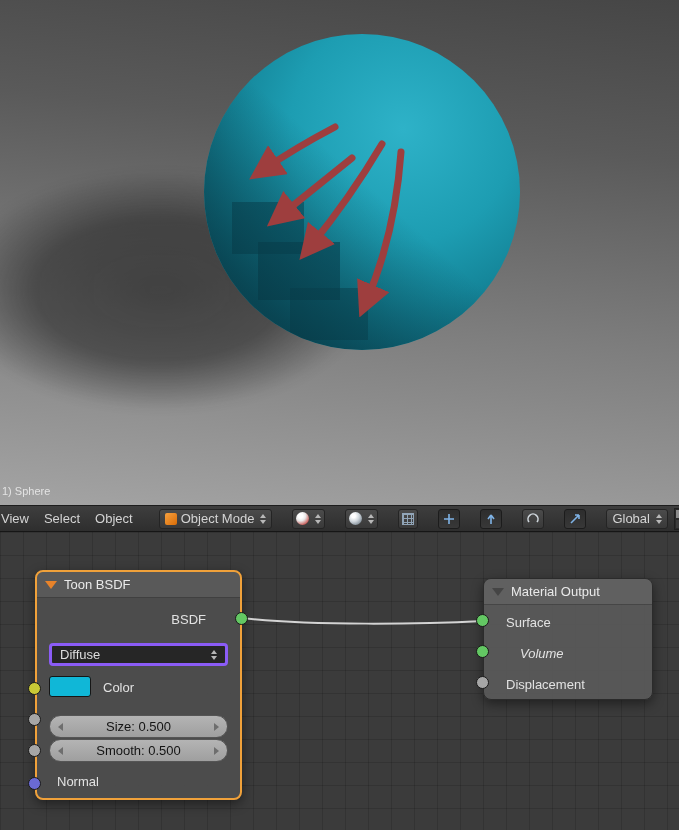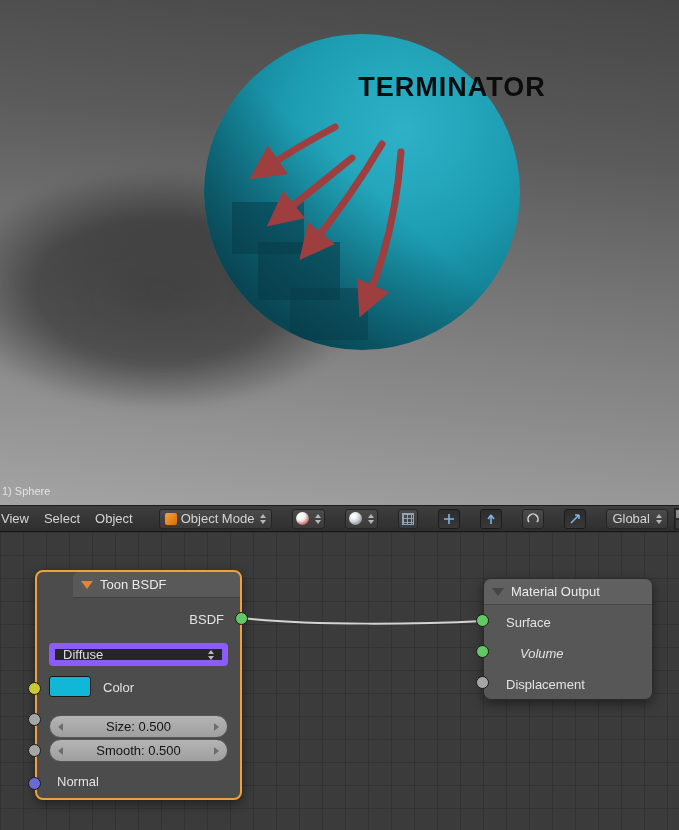--- a/index.html
+++ b/index.html
@@ -51,28 +51,28 @@
   .lcell.active { background:#8b8b8b; }
   .hspace { width:4px; }
   .mini-svg { display:block; }
 
   
   .neditor { position:absolute; left:0; top:532px; width:679px; height:298px; background-color:#3b3b3b;
     background-image:linear-gradient(rgba(0,0,0,.13) 1px, transparent 1px),linear-gradient(90deg, rgba(0,0,0,.13) 1px, transparent 1px);
     background-size:23px 23px; overflow:hidden; }
   .wire-svg { position:absolute; inset:0; width:679px; height:298px; }
   .node { position:absolute; border-radius:8px; box-shadow:0 4px 12px rgba(0,0,0,.45); }
-  .node-toon { left:35px; top:38px; width:207px; height:230px; background:rgba(77,77,77,.96); border:2px solid #f0a13a;padding-left:36px; }
+  .node-toon { left:35px; top:38px; width:207px; height:230px; background:rgba(77,77,77,.96); border:2px solid #f0a13a; }
   .node-out  { left:483px; top:46px; width:170px; height:122px; background:rgba(88,88,88,.97); border:1px solid #2b2b2b; }
   .node-head { height:26px; display:flex; align-items:center; gap:7px; padding:0 8px; font-size:13px; color:#eaeaea;
     background:rgba(120,120,120,.30); border-bottom:1px solid rgba(0,0,0,.28); border-radius:6px 6px 0 0; }
   .tri-collapse { width:0; height:0; border-left:6px solid transparent; border-right:6px solid transparent; border-top:8px solid #e8832a; }
   .tri-collapse.dark { border-top-color:#454545; }
   .nrow-label { position:absolute; font-size:13px; color:#e2e2e2; }
-  .ndrop { position:absolute; left:12px; right:12px; top:71px; height:23px; background:#262626; border:6px solid #8b5cf6;
+  .ndrop { position:absolute; left:12px; right:12px; top:71px; height:23px; background:#262626; border:3px solid #8b5cf6;
     border-radius:4px; display:flex; align-items:center; padding:0 8px; font-size:13px; color:#dedede; }
   .ndrop .updown { position:absolute; right:8px; }
   .swatch { position:absolute; left:12px; top:104px; width:42px; height:21px; border-radius:3px; border:1px solid #161616; background:#10b7d7; }
   .nslider { position:absolute; left:12px; right:12px; height:23px; background:linear-gradient(#b4b4b4,#9f9f9f);
     border:1px solid #555; border-radius:12px; display:flex; align-items:center; justify-content:center;
     font-size:13px; color:#141414; position:absolute; }
   .nslider .sa-l { position:absolute; left:8px; width:0; height:0; border-top:4px solid transparent; border-bottom:4px solid transparent; border-right:5px solid #6e6e6e; }
   .nslider .sa-r { position:absolute; right:8px; width:0; height:0; border-top:4px solid transparent; border-bottom:4px solid transparent; border-left:5px solid #6e6e6e; }
   .socket { position:absolute; width:13px; height:13px; border-radius:50%; border:1.5px solid #191919; z-index:5; }
   .sock-green { background:#63c763; }
@@ -88,21 +88,20 @@
   <div class="viewport">
     <div class="floor-shadow"></div>
 
     <div class="sphere">
       <div class="band b1"></div>
       <div class="band b2"></div>
       <div class="band b3"></div>
     </div>
 
     <div class="annotation">
-      <div>TERMINATOR</div>
     </div>
 
     <svg class="arrows-svg" viewBox="0 0 679 505">
       <defs>
         <marker id="ah" markerWidth="5" markerHeight="5" refX="2.6" refY="2.5" orient="auto">
           <path d="M0,0 L5,2.5 L0,5 Z" fill="#9e3e3e"></path>
         </marker>
       </defs>
       <path d="M335 127 Q295 148 263 170" fill="none" stroke="#9e3e3e" stroke-width="7" stroke-linecap="round" marker-end="url(#ah)"></path>
       <path d="M352 158 Q315 188 280 216" fill="none" stroke="#9e3e3e" stroke-width="7" stroke-linecap="round" marker-end="url(#ah)"></path>
@@ -225,21 +224,21 @@
 
     <svg class="wire-svg" viewBox="0 0 679 298">
       <path d="M242 86 C 310 94, 425 92, 483 89" fill="none" stroke="#d4d4d4" stroke-width="2"></path>
     </svg>
 
     <div class="node node-toon">
       <div class="node-head">
         <span class="tri-collapse"></span>
         <span>Toon BSDF</span>
       </div>
-      <div class="nrow-label" style="top:40px; right:16px;">BSDF</div>
+      <div class="nrow-label" style="top:40px; right:34px;">BSDF</div>
       <div class="ndrop">
         <span>Diffuse</span>
         <span class="updown">
             <span class="tri-u"></span>
             <span class="tri-d"></span>
           </span>
       </div>
       <div class="swatch"></div>
       <div class="nrow-label" style="top:108px; left:66px;">Color</div>
       <div class="nslider" style="top:143px;">

